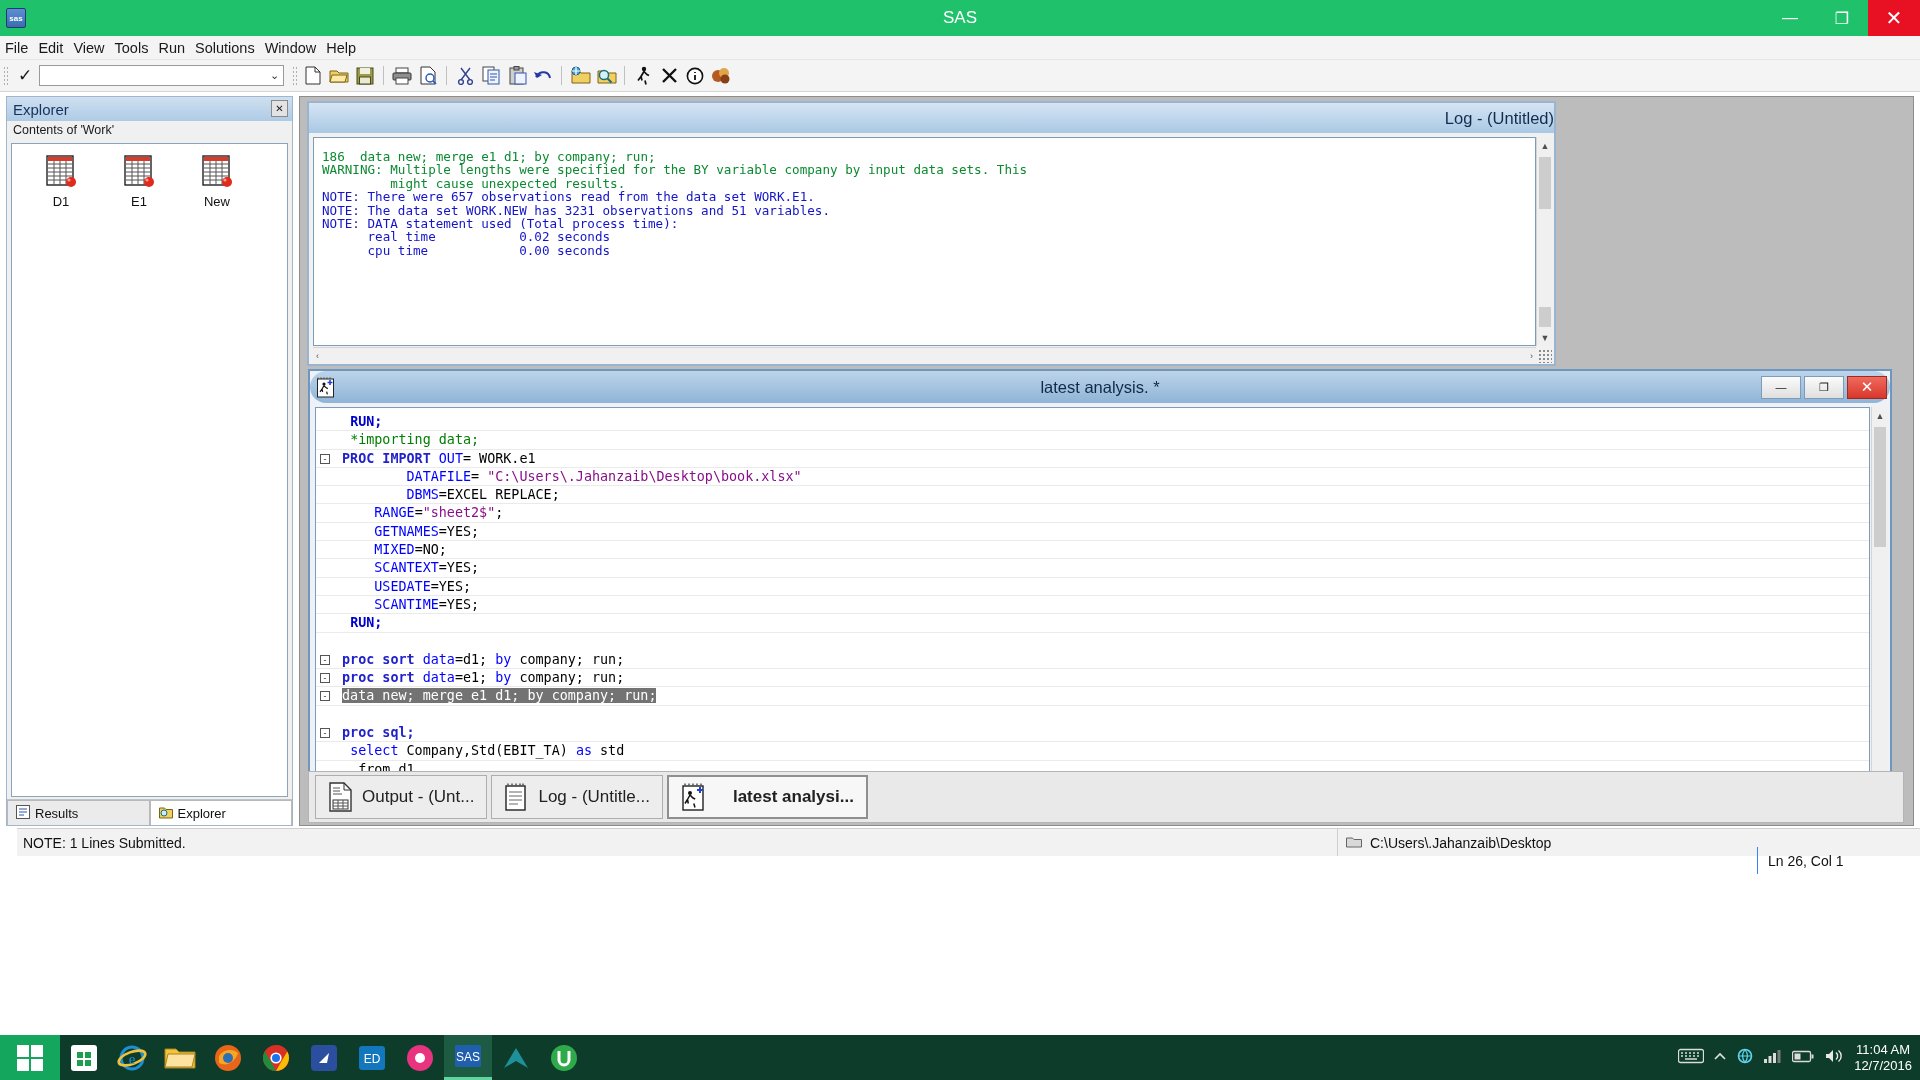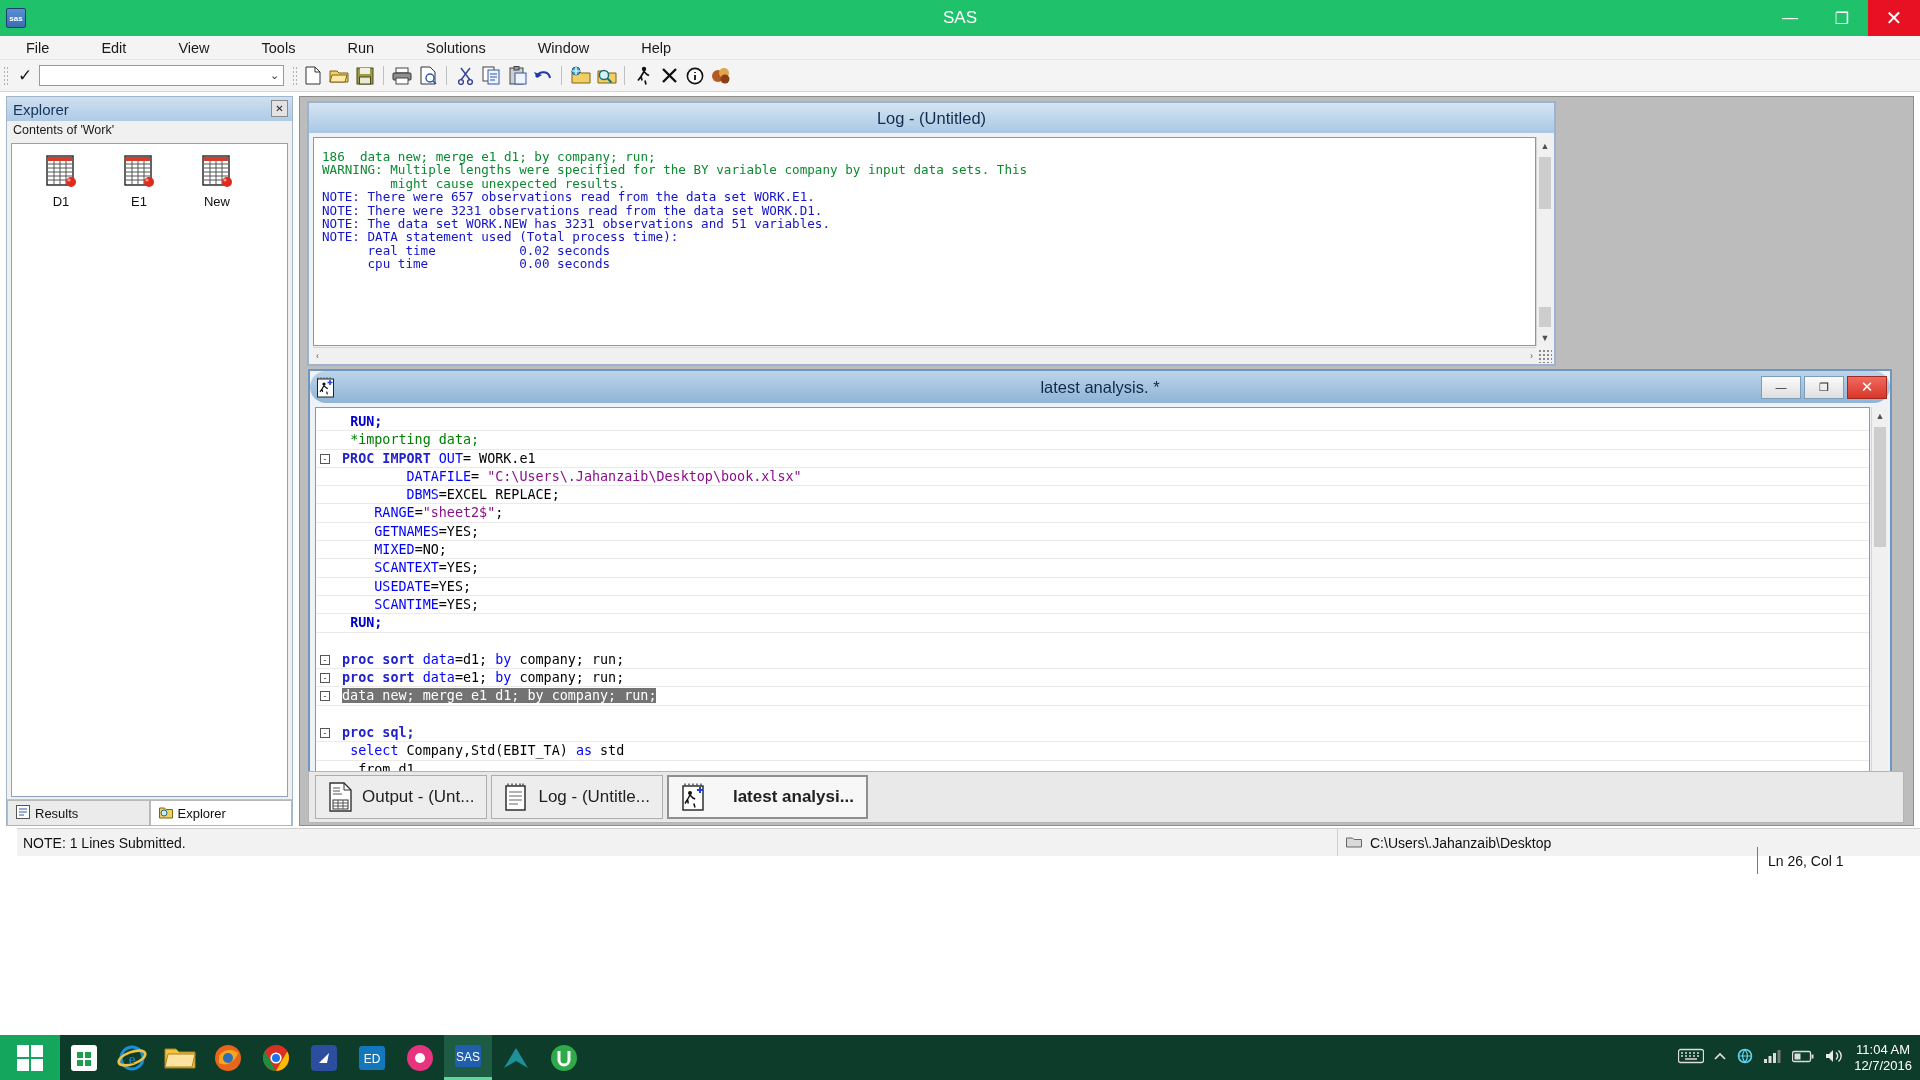--- a/index.html
+++ b/index.html
@@ -39,21 +39,21 @@
   #title-bar .win-btn.close { background: #e81123; font-size: 20px; }
 
   
   #menu-bar {
     position: absolute; left: 0; top: 36px; width: 1920px; height: 24px;
     background: #f4f4f4;
     display: flex; align-items: center;
     border-bottom: 1px solid #e6e6e6;
   }
   #menu-bar .menu-item {
-    padding: 2px 26px; font-size: 14.5px; color: #1a1a1a;
+    padding: 2px 5px; font-size: 14.5px; color: #1a1a1a;
     font-family: "Liberation Sans", sans-serif;
   }
 
   
   #toolbar {
     position: absolute; left: 0; top: 60px; width: 1920px; height: 32px;
     background: #f4f4f4; display: flex; align-items: center;
     border-bottom: 1px solid #d4d4d4;
   }
   .grip { width: 5px; height: 20px; margin: 0 3px;
@@ -114,21 +114,21 @@
     background: #bcbcbc; border: 1px solid #8d8d8d;
   }
 
   
   #log-window {
     position: absolute; left: 7px; top: 4px; width: 1249px; height: 265px;
     background: #f1f1f1; border: 2px solid #9ab4cf;
   }
   #log-titlebar {
     height: 30px; background: linear-gradient(#d6e5f3, #a9c8e4);
-    display: flex; align-items: center; justify-content: center;
+    display: flex; align-items: center; justify-content: flex-end;
   }
   #log-titlebar .t { font-size: 16.5px; color: #132c4d; }
   #log-body {
     position: absolute; left: 4px; top: 34px; right: 18px; bottom: 18px;
     background: #ffffff; border: 1px solid #7f9bb5;
     overflow: hidden; padding: 12px 0 0 8px;
   }
   .logline {
     font-family: "DejaVu Sans Mono", monospace;
     font-size: 12.6px; line-height: 13.4px; white-space: pre;
@@ -455,21 +455,20 @@
   <div id="log-window">
     <div id="log-titlebar">
       <span class="t">Log - (Untitled)</span>
     </div>
     <div id="log-body">
       <div class="logline lg-green">186  data new; merge e1 d1; by company; run;</div>
       <div class="logline lg-green"></div>
       <div class="logline lg-green">WARNING: Multiple lengths were specified for the BY variable company by input data sets. This</div>
       <div class="logline lg-green">         might cause unexpected results.</div>
       <div class="logline lg-blue">NOTE: There were 657 observations read from the data set WORK.E1.</div>
-      <div class="logline lg-blue">NOTE: There were 3231 observations read from the data set WORK.D1.</div>
       <div class="logline lg-blue">NOTE: The data set WORK.NEW has 3231 observations and 51 variables.</div>
       <div class="logline lg-blue">NOTE: DATA statement used (Total process time):</div>
       <div class="logline lg-blue">      real time           0.02 seconds</div>
       <div class="logline lg-blue">      cpu time            0.00 seconds</div>
     </div>
     <div class="vscroll">
       <div class="arrow">▲</div>
       <div class="thumb" style="top:20px;height:52px"></div>
       <div class="thumb" style="top:170px;height:20px"></div>
       <div class="arrow" style="position:absolute;bottom:0;left:0;right:0">▼</div>

